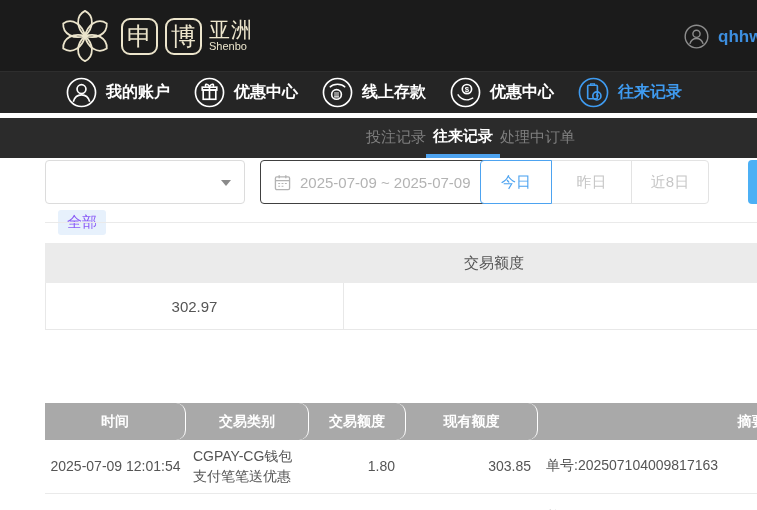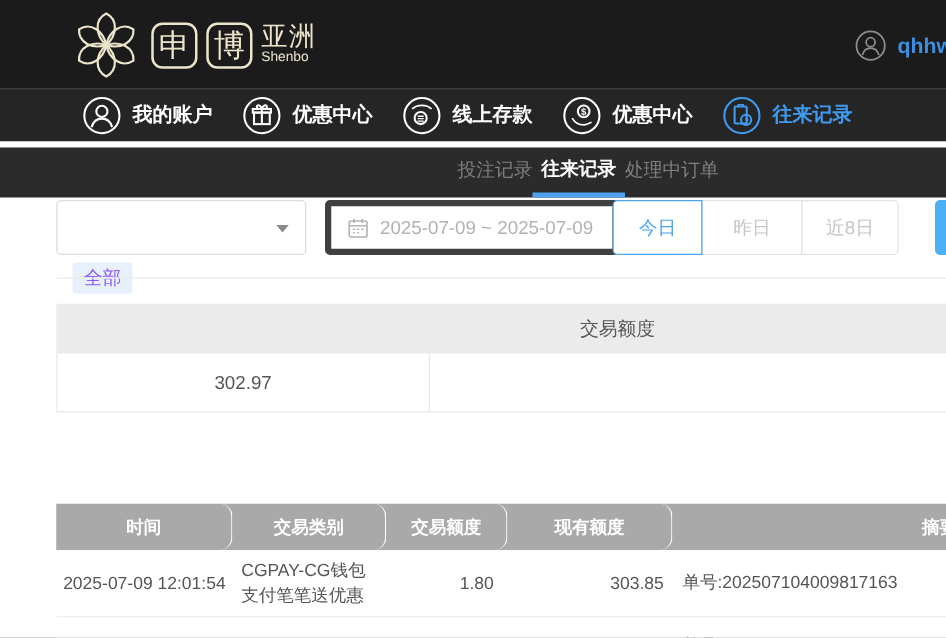--- a/index.html
+++ b/index.html
@@ -33,23 +33,23 @@
   .tab.active{ color:#fff; font-weight:bold; border-bottom:4px solid #4da3f0; padding:0 7px; line-height:36px; }
 
   
   .select-box{ position:absolute; left:45px; top:160px; width:200px; height:44px;
     border:1px solid #dcdcdc; border-radius:4px; background:#fff; }
   .select-tag{ position:absolute; left:12px; top:9px; background:#e7f1fc; color:#8b5cf6;
     font-size:15px; padding:3px 9px; border-radius:3px;margin-top:40px; }
   .chevron{ position:absolute; right:13px; top:19px; width:0; height:0;
     border-left:5px solid transparent; border-right:5px solid transparent; border-top:6px solid #8a8a8a; }
   .date-box{ position:absolute; left:260px; top:160px; width:235px; height:44px;
-    border:5px solid #404040; border-radius:4px; background:#fff; display:flex;
+    border:1px solid #404040; border-radius:4px; background:#fff; display:flex;
     align-items:center; gap:9px; padding-left:13px; color:#b3b3b3; font-size:15px; white-space:nowrap; }
-  .btn-group{ position:absolute; left:490px; top:160px; display:flex;justify-content:center; }
+  .btn-group{ position:absolute; left:480px; top:160px; display:flex;justify-content:center; }
   .qbtn{ height:44px; border:1px solid #e3e3e3; background:#fff; color:#c6c6c6; font-size:15px;
     display:flex; align-items:center; justify-content:center; cursor:pointer; margin-left:-1px; }
   .qbtn.b1{ width:72px; border-radius:4px 0 0 4px; margin-left:0; }
   .qbtn.b2{ width:81px; }
   .qbtn.b3{ width:78px; border-radius:0 4px 4px 0; }
   .qbtn.active{ border:1px solid #4da3f0; color:#4da3f0; z-index:2; }
   .search-btn{ position:absolute; left:748px; top:160px; width:40px; height:44px;
     background:#4cb0f5; border-radius:4px; }
   .hr-divider{ position:absolute; top:222px; left:45px; right:0; height:1px; background:#eaeaea; }
 

